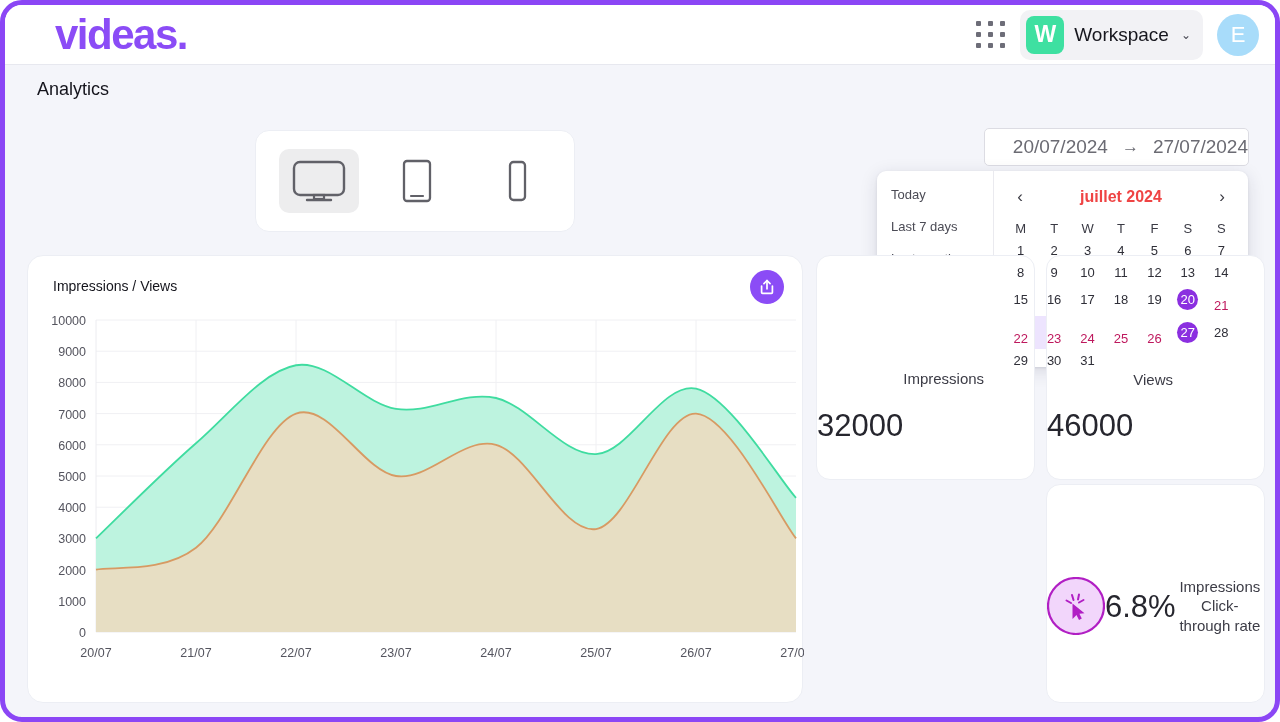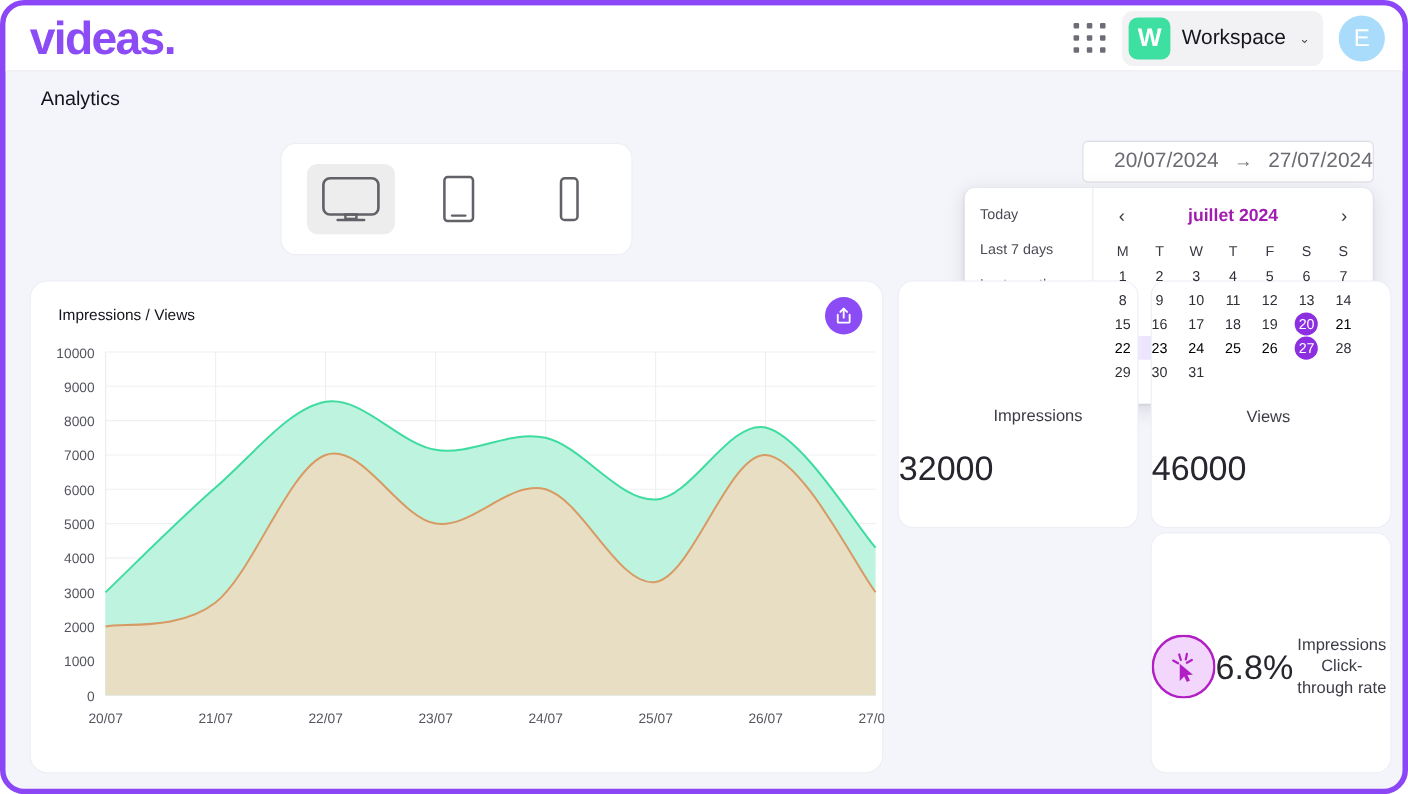--- a/index.html
+++ b/index.html
@@ -17,21 +17,21 @@
     border-radius: 22px;
     overflow: hidden;
   }
 
   
   .topbar {
     position: absolute; left: 0; top: 0;
     width: 1270px; height: 60px;
     background: #ffffff;
     border-bottom: 1px solid #e7e8ef;
-    display: flex; align-items: center;
+    display: flex; align-items: center; padding-left: 28px;
   }
   .brand {
     margin-left: 22px;
     font-size: 42px; font-weight: bold;
     color: #8b4cf6; letter-spacing: -1.5px;
     line-height: 1;
   }
   .topbar-right {
     margin-left: auto; margin-right: 16px;
     display: flex; align-items: center; gap: 14px;
@@ -106,37 +106,37 @@
     padding: 16px 0 0 14px;
     display: flex; flex-direction: column; gap: 17px;
   }
   .cal-side div { font-size: 13px; color: #4b4b55; cursor: pointer; }
   .cal-main { flex: 1; padding: 12px 10px 0 10px; }
   .cal-head {
     display: flex; align-items: center; justify-content: space-between;
     padding: 0 6px 0 6px; height: 28px;
   }
   .cal-nav { font-size: 17px; color: #3c3c45; cursor: pointer; width: 20px; text-align: center; }
-  .cal-month { font-size: 16px; font-weight: bold; color: #a21caf; }
+  .cal-month { font-size: 16px; font-weight: bold; color: #ef4444; }
   table.cal { width: 100%; border-collapse: collapse; margin-top: 6px; }
   table.cal th {
     font-size: 13px; font-weight: normal; color: #3a3a44;
     height: 22px; width: 14.2857%;
   }
   table.cal td {
     font-size: 13px; color: #2f2f38; text-align: center;
     height: 22px; position: relative;
   }
   table.cal td .d {
     display: inline-flex; align-items: center; justify-content: center;
     width: 21px; height: 21px; border-radius: 50%;
     position: relative; z-index: 2;
   }
   td.in-range { background: #ede4fe; }
-  td.in-range .d { color: #000000; }
+  td.in-range .d { color: #be185d; margin-top: 12px; }
   td.range-start { background: linear-gradient(to right, transparent 50%, #ede4fe 50%); }
   td.range-end { background: linear-gradient(to right, #ede4fe 50%, transparent 50%); }
   td.sel .d { background: #8b2fe0; color: #ffffff !important; }
   td.empty { background: none; }
 
   
   .chart-card {
     position: absolute; left: 22px; top: 250px;
     width: 776px; height: 448px;
     background: #ffffff; border: 1px solid #eceef4;

